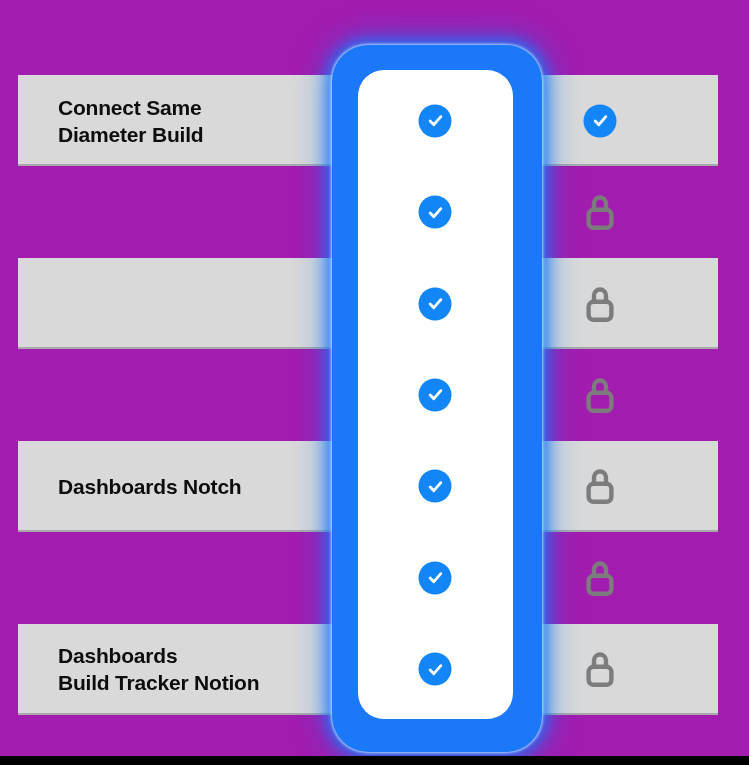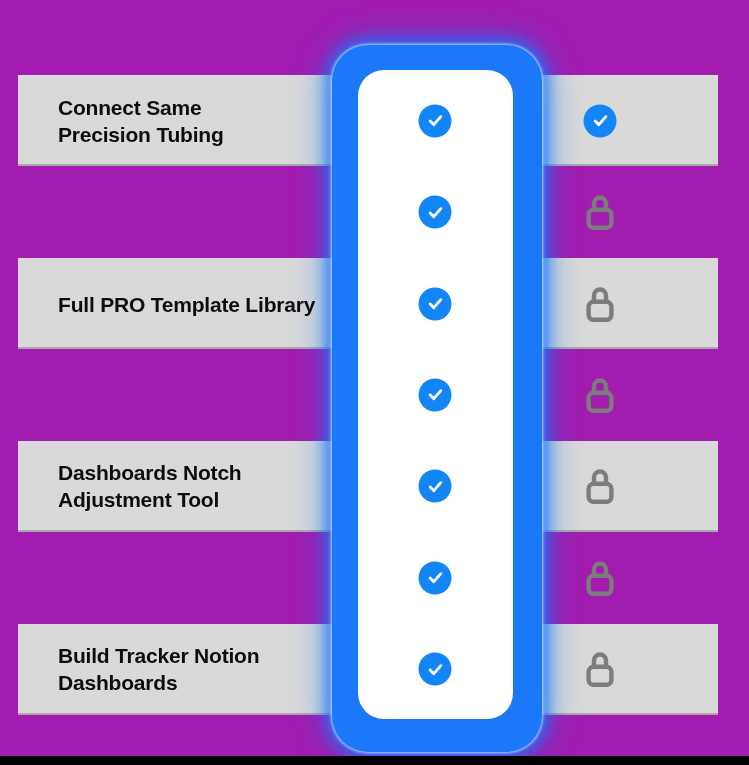--- a/index.html
+++ b/index.html
@@ -76,21 +76,21 @@
 </head>
 <body>
 
 <div id="stage">
   <div id="pro-glow"></div>
   <div id="pro-card"></div>
   <div id="rows">
       <div class="row has-bar">
         <div class="label">
           <div class="label-line">Connect Same</div>
-          <div class="label-line">Precision Tubing</div>
+          <div class="label-line">Diameter Build</div>
         </div>
         <div class="cell mid">
           <span class="check-badge">
             <svg viewBox="0 0 24 24" width="20" height="20" aria-hidden="true">
               <path d="M5.6 12.6l4.4 4.4 8.4-9.6" fill="none" stroke="#ffffff" stroke-width="3.4" stroke-linecap="round" stroke-linejoin="round"></path>
             </svg>
           </span>
         </div>
         <div class="cell right">
           <span class="check-badge">
@@ -112,21 +112,20 @@
           <span class="lock-wrap">
             <svg viewBox="0 0 32 40" width="32" height="40" aria-hidden="true">
               <path d="M10 18 V11.5 a6 6 0 0 1 12 0 V18" fill="none" stroke="#7c7c7c" stroke-width="4.4"></path>
               <rect x="4.6" y="17.8" width="22.8" height="18" rx="5" fill="none" stroke="#7c7c7c" stroke-width="4.4"></rect>
             </svg>
           </span>
         </div>
       </div>
       <div class="row has-bar">
         <div class="label">
-          <div class="label-line">Full PRO Template Library</div>
         </div>
         <div class="cell mid">
           <span class="check-badge">
             <svg viewBox="0 0 24 24" width="20" height="20" aria-hidden="true">
               <path d="M5.6 12.6l4.4 4.4 8.4-9.6" fill="none" stroke="#ffffff" stroke-width="3.4" stroke-linecap="round" stroke-linejoin="round"></path>
             </svg>
           </span>
         </div>
         <div class="cell right">
           <span class="lock-wrap">
@@ -150,21 +149,20 @@
             <svg viewBox="0 0 32 40" width="32" height="40" aria-hidden="true">
               <path d="M10 18 V11.5 a6 6 0 0 1 12 0 V18" fill="none" stroke="#7c7c7c" stroke-width="4.4"></path>
               <rect x="4.6" y="17.8" width="22.8" height="18" rx="5" fill="none" stroke="#7c7c7c" stroke-width="4.4"></rect>
             </svg>
           </span>
         </div>
       </div>
       <div class="row has-bar">
         <div class="label">
           <div class="label-line">Dashboards Notch</div>
-          <div class="label-line">Adjustment Tool</div>
         </div>
         <div class="cell mid">
           <span class="check-badge">
             <svg viewBox="0 0 24 24" width="20" height="20" aria-hidden="true">
               <path d="M5.6 12.6l4.4 4.4 8.4-9.6" fill="none" stroke="#ffffff" stroke-width="3.4" stroke-linecap="round" stroke-linejoin="round"></path>
             </svg>
           </span>
         </div>
         <div class="cell right">
           <span class="lock-wrap">
@@ -187,22 +185,22 @@
           <span class="lock-wrap">
             <svg viewBox="0 0 32 40" width="32" height="40" aria-hidden="true">
               <path d="M10 18 V11.5 a6 6 0 0 1 12 0 V18" fill="none" stroke="#7c7c7c" stroke-width="4.4"></path>
               <rect x="4.6" y="17.8" width="22.8" height="18" rx="5" fill="none" stroke="#7c7c7c" stroke-width="4.4"></rect>
             </svg>
           </span>
         </div>
       </div>
       <div class="row has-bar">
         <div class="label">
+          <div class="label-line">Dashboards</div>
           <div class="label-line">Build Tracker Notion</div>
-          <div class="label-line">Dashboards</div>
         </div>
         <div class="cell mid">
           <span class="check-badge">
             <svg viewBox="0 0 24 24" width="20" height="20" aria-hidden="true">
               <path d="M5.6 12.6l4.4 4.4 8.4-9.6" fill="none" stroke="#ffffff" stroke-width="3.4" stroke-linecap="round" stroke-linejoin="round"></path>
             </svg>
           </span>
         </div>
         <div class="cell right">
           <span class="lock-wrap">

